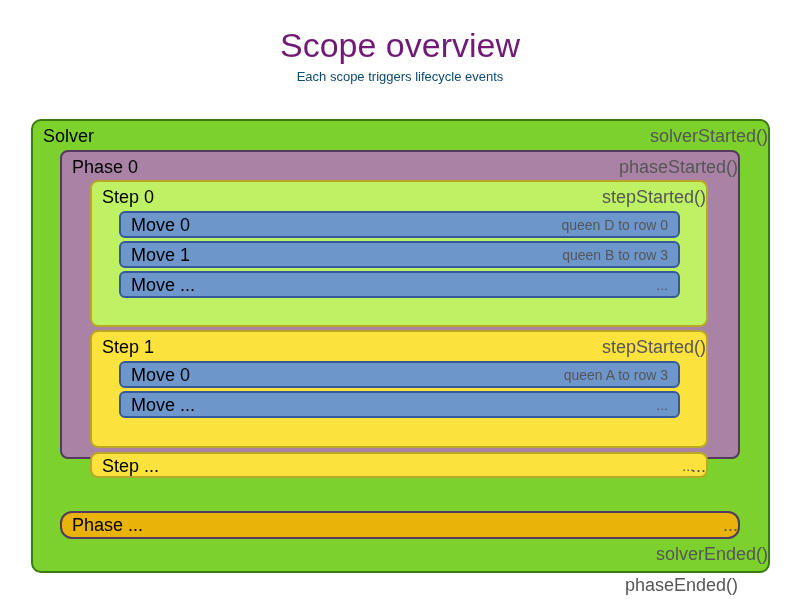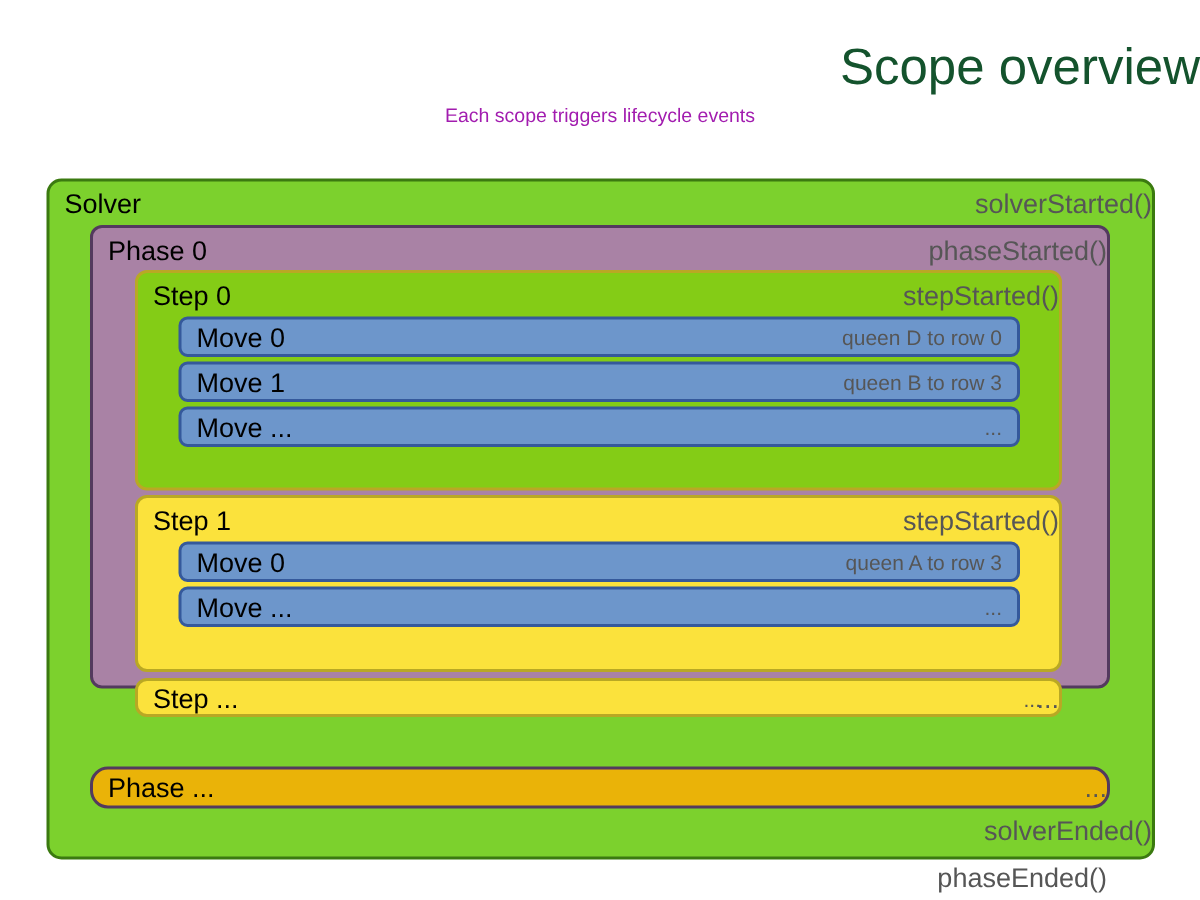--- a/index.html
+++ b/index.html
@@ -5,45 +5,45 @@
   * { margin: 0; padding: 0; box-sizing: border-box; }
   html, body {
     width: 800px; height: 600px;
     background: #ffffff;
     font-family: "Liberation Sans", sans-serif;
     overflow: hidden;
     position: relative;
   }
   .title {
     position: absolute; top: 26px; left: 0; width: 800px;
-    text-align: right; font-size: 34px; font-weight: 400; color: #14532d;
+    text-align: center; font-size: 34px; font-weight: 400; color: #701a75;
   }
   .subtitle {
     position: absolute; top: 69px; left: 0; width: 800px;
-    text-align: center; font-size: 13px; color: #a21caf;
+    text-align: center; font-size: 13px; color: #0c4a6e;
   }
   .box { position: absolute; }
   
   .solver {
     left: 31px; top: 119px; width: 739px; height: 454px;
     background: #7cd12d; border: 2px solid #3b7a10; border-radius: 10px;
   }
   
   .phase0 {
     left: 27px; top: 29px; width: 680px; height: 309px;
     background: #a982a5; border: 2px solid #533a5e; border-radius: 8px;
   }
   .phase-more {
     left: 27px; top: 390px; width: 680px; height: 28px;
     background: #eab308; border: 2px solid #533a5e; border-radius: 12px;
   }
   
   .step0 {
     left: 28px; top: 28px; width: 618px; height: 147px;
-    background: #84cc16; border: 2px solid #b9a824; border-radius: 8px;
+    background: #bef264; border: 2px solid #b9a824; border-radius: 8px;
   }
   .step1 {
     left: 28px; top: 178px; width: 618px; height: 118px;
     background: #fbe23c; border: 2px solid #b9a824; border-radius: 8px;
   }
   .step-more {
     left: 28px; top: 300px; width: 618px; height: 26px;
     background: #fbe23c; border: 2px solid #b9a824; border-radius: 8px;
   }
   

